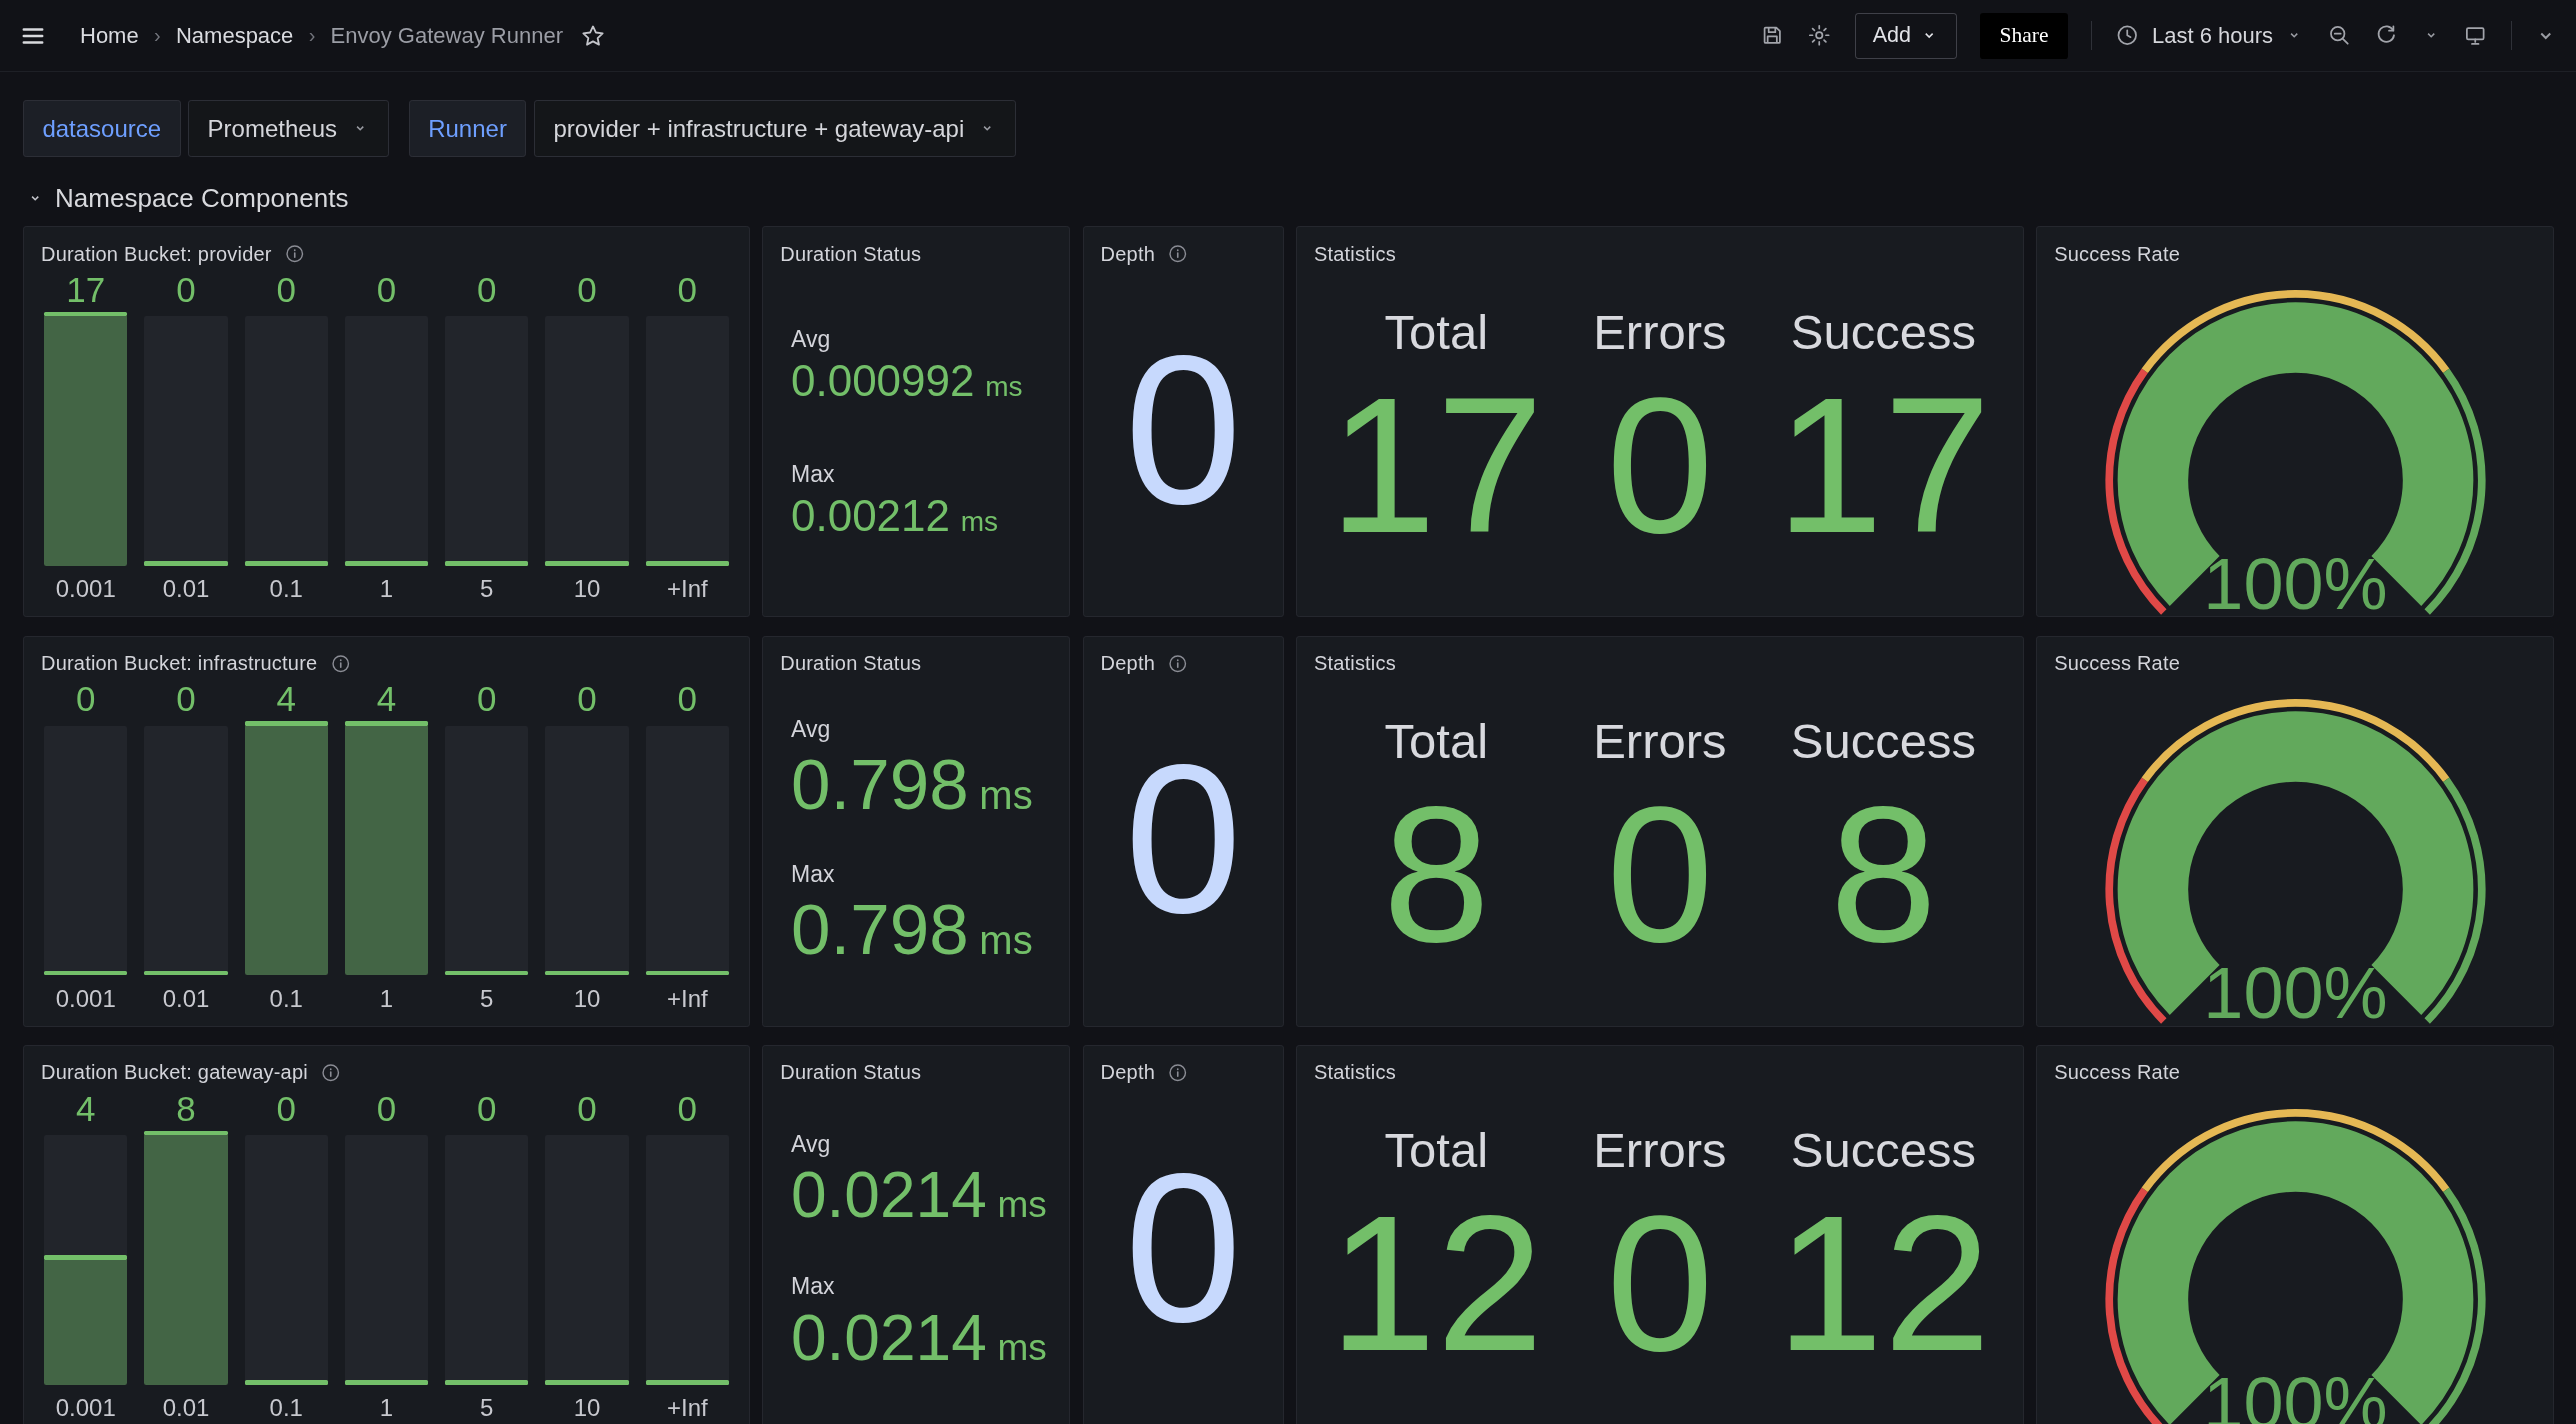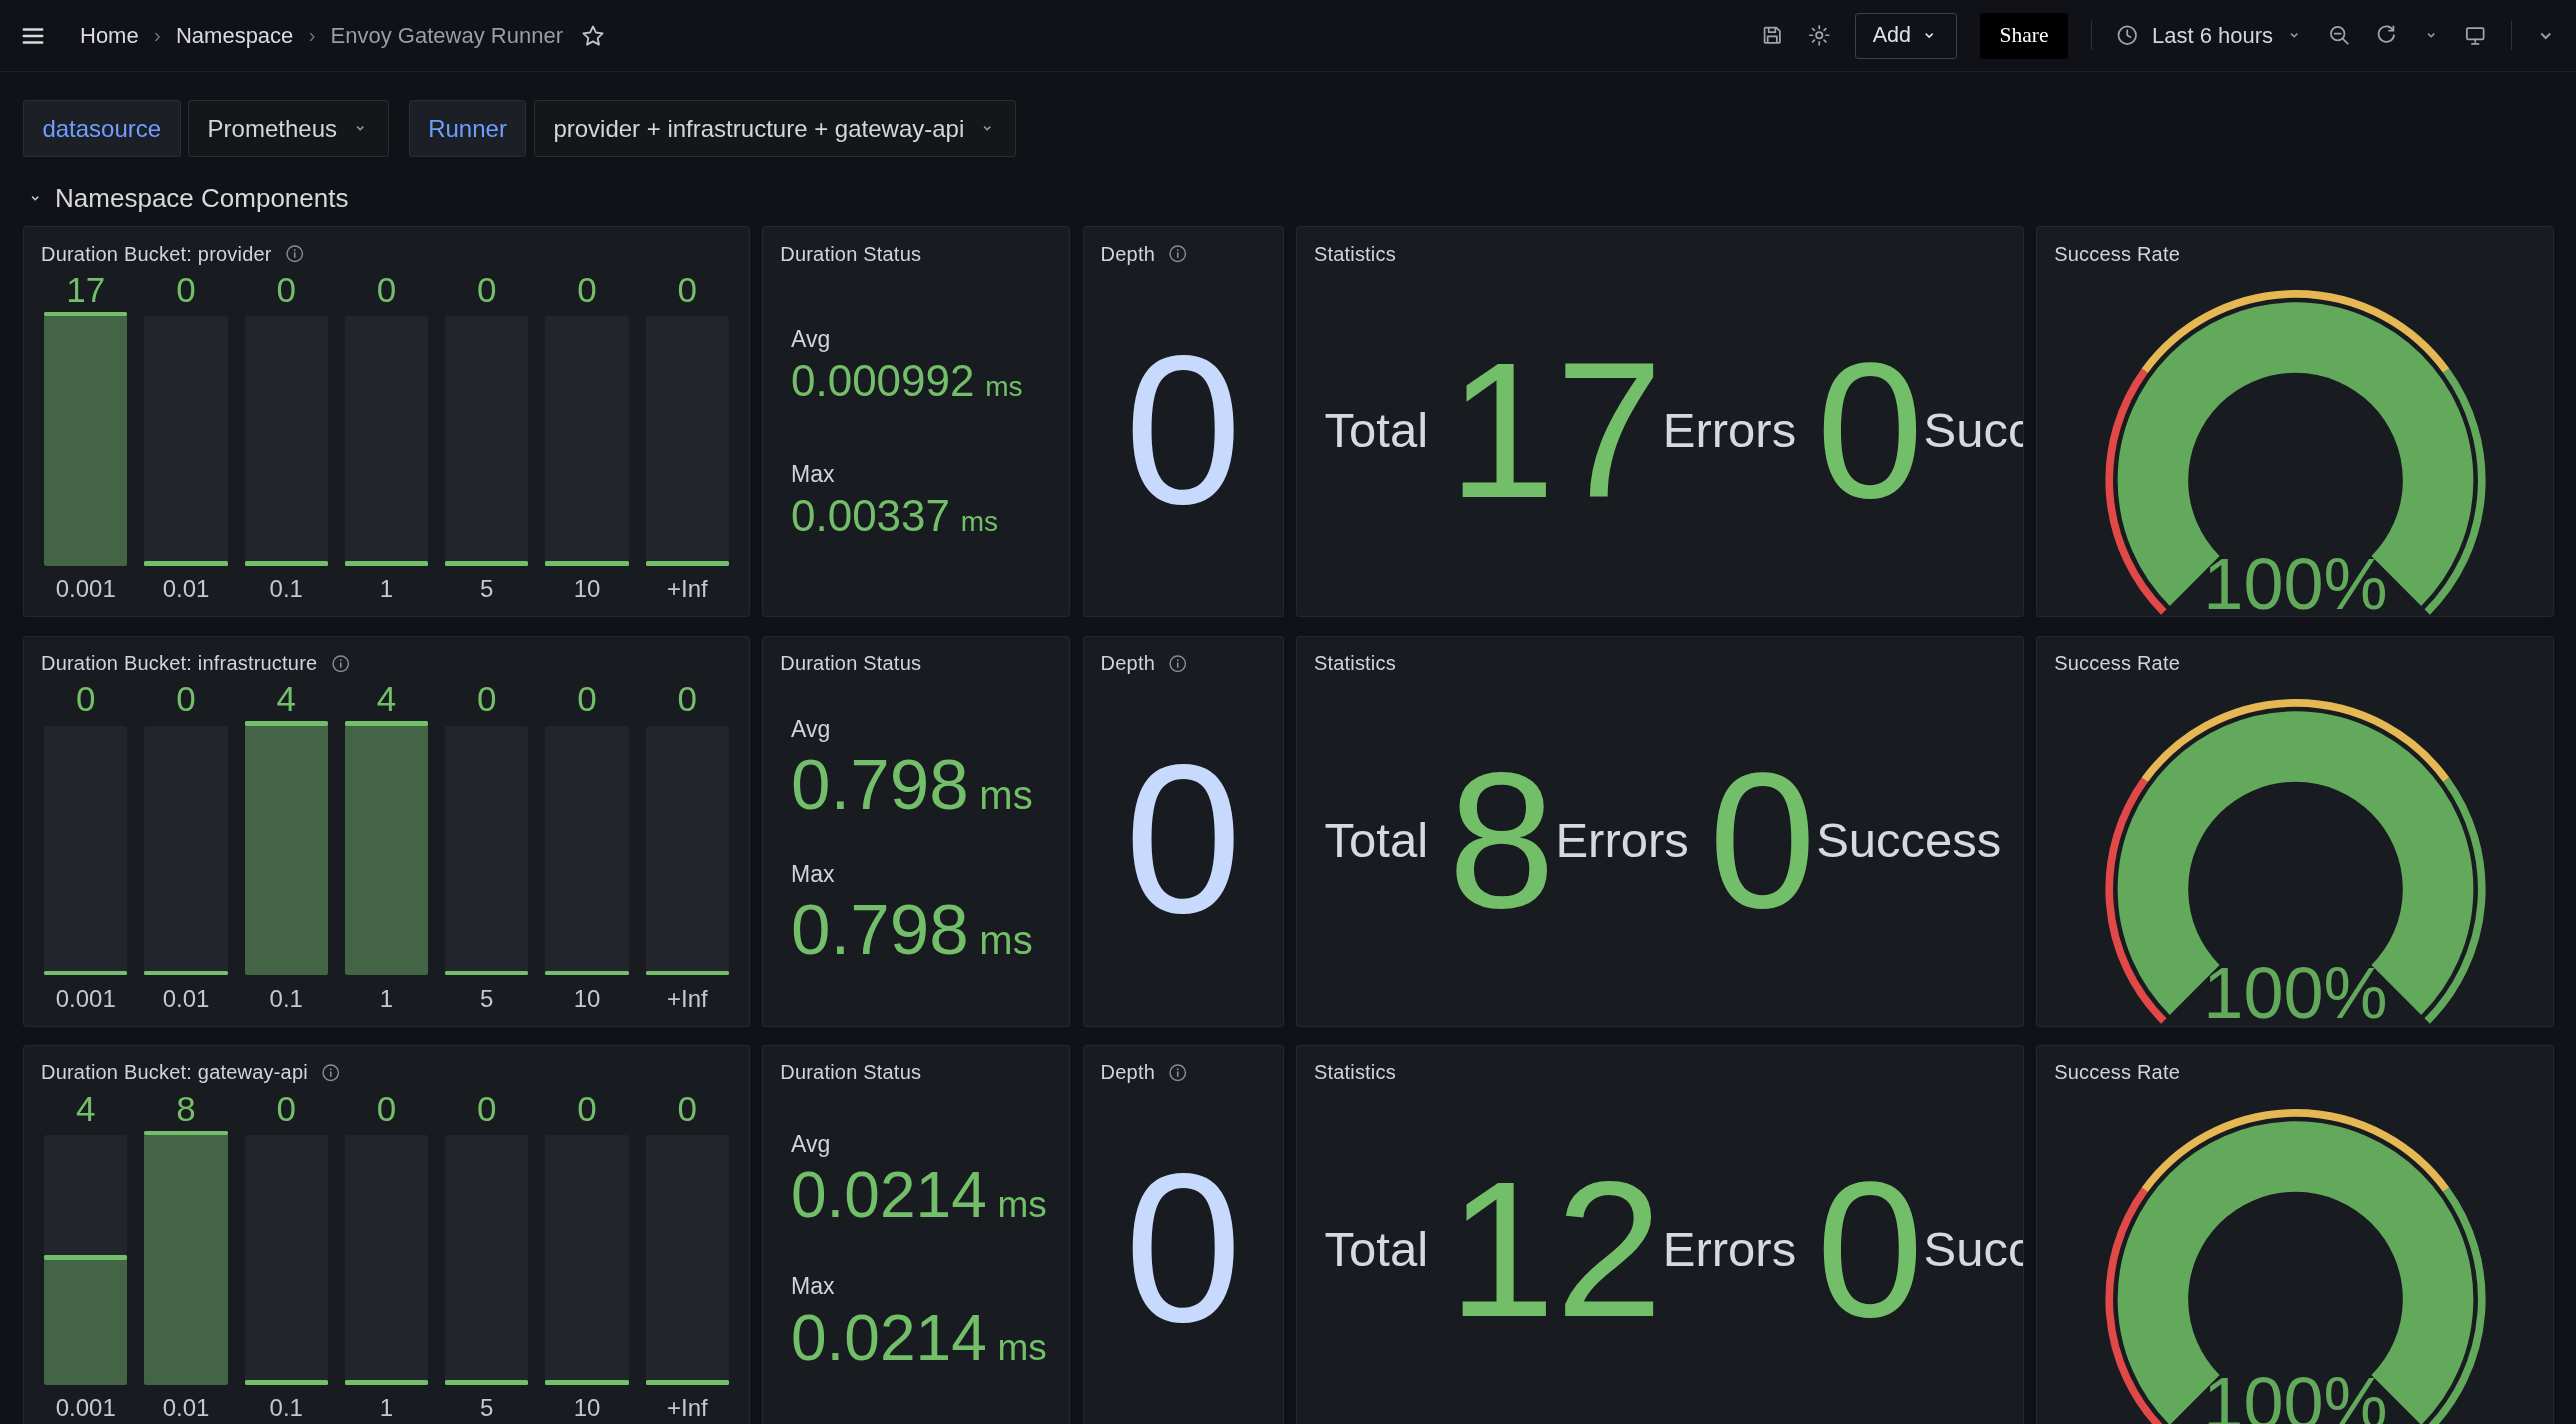--- a/index.html
+++ b/index.html
@@ -64,21 +64,21 @@
   .ds-unit{font-weight:500}
   .row-0 .ds-value{font-size:44px}.row-0 .ds-unit{font-size:28px}
   .row-1 .ds-value{font-size:71px}.row-1 .ds-unit{font-size:40px}
   .row-2 .ds-value{font-size:64px}.row-2 .ds-unit{font-size:37px}
 
   
   .depth-value{flex:1;display:flex;align-items:center;justify-content:center;font-size:211px;font-weight:500;line-height:1;color:#C7D9FD;margin-top:-12.3px}
 
   
   .stat-cols{flex:1;display:grid;grid-template-columns:1fr 1fr 1fr;align-items:center;justify-items:center;padding:0 10.7px}
-  .stat-col{display:flex;flex-direction:row;align-items:center;gap:20px;margin-top:-10.7px}
+  .stat-col{display:flex;flex-direction:column;align-items:center;gap:20px;margin-top:-10.7px}
   .stat-label{font-size:49px;color:#D8D9DE;line-height:1}
   .stat-value{font-size:193px;font-weight:500;color:#73BF69;line-height:0.92}
 
   
   .gauge-wrap{flex:1;display:flex;justify-content:center;align-items:flex-end;padding-top:18.4px}
 </style>
 </head>
 <body>
 
 <header class="topnav">
@@ -280,21 +280,21 @@
         <div>
           <span class="ds-label">Avg</span>
           <div class="ds-valrow">
               <span class="ds-value">0.000992</span>
               <span class="ds-unit">ms</span>
             </div>
         </div>
         <div>
           <span class="ds-label">Max</span>
           <div class="ds-valrow">
-              <span class="ds-value">0.00337</span>
+              <span class="ds-value">0.00212</span>
               <span class="ds-unit">ms</span>
             </div>
         </div>
       </div>
     </div>
 
     <div class="panel">
       <div class="panel-header">
         <span class="panel-title">Depth</span>
         <svg class="i28" viewBox="0 0 24 24">

